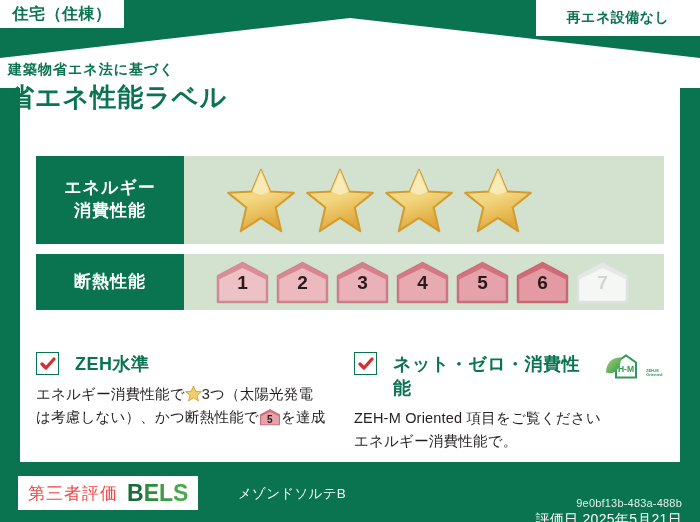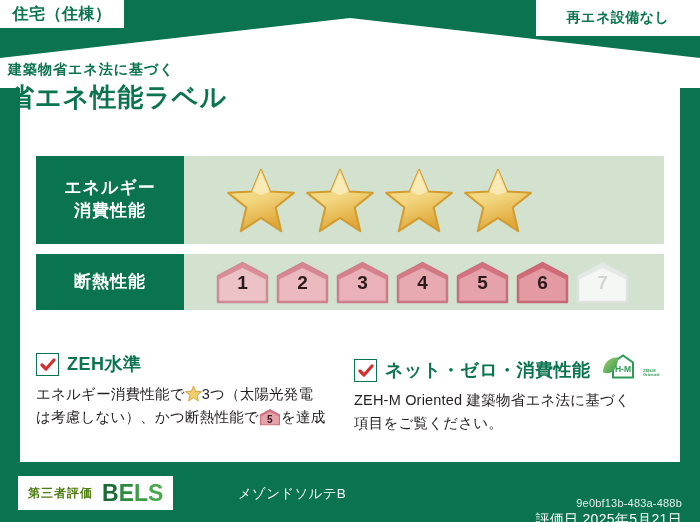--- a/index.html
+++ b/index.html
@@ -50,40 +50,40 @@
   .grade span{
     position:absolute;left:0;right:0;top:12px;text-align:center;
     font-size:19px;font-weight:bold;color:#2b1a1c;
   }
   .grade.off span{color:#d2d6d3;}
 
   
   .criteria{position:absolute;left:36px;top:352px;width:628px;display:flex;}
   .crit{width:50%;}
   .crit.right{padding-left:8px;}
-  .crit-head{display:flex;align-items:flex-end;gap:8px;}
+  .crit-head{display:flex;align-items:flex-start;gap:16px;}
   .chk{
     width:21px;height:21px;border:1.5px solid #0a7350;background:#fff;
     display:flex;align-items:center;justify-content:center;flex:none;
   }
   .chk svg{display:block;}
   .crit-title{font-size:18px;font-weight:bold;color:#0a7350;letter-spacing:0.5px;}
   .crit-body{font-size:14.5px;color:#231f20;line-height:1.62;margin-top:7px;letter-spacing:0.2px;}
   .inline-star{display:inline-block;vertical-align:-3px;width:17px;height:17px;}
   .inline-grade{display:inline-block;vertical-align:-4px;width:22px;height:18px;position:relative;}
   .inline-grade span{position:absolute;left:0;right:0;top:4px;text-align:center;font-size:10px;font-weight:bold;color:#2b1a1c;}
   .zehm-logo{width:60px;height:30px;flex:none;margin-left:2px;}
 
   
   .bottom{position:absolute;left:0;right:0;bottom:0;height:56px;background:#0a7350;}
   .bels-box{
     position:absolute;left:18px;top:10px;height:34px;background:#fff;
     display:flex;align-items:center;padding:0 10px;
   }
-  .bels-jp{font-size:12px;font-weight:bold;color:#4d7c0f;letter-spacing:1px;}
+  .bels-jp{font-size:17px;font-weight:normal;color:#ef4444;letter-spacing:1px;}
   .bels-en{font-size:23px;font-weight:bold;margin-left:9px;letter-spacing:0px;}
   .bels-en .b1{color:#1b6b36;}
   .bels-en .b2{color:#2f8b3f;}
   .bels-en .b3{color:#3f9c48;}
   .bels-en .b4{color:#49a74d;}
   .bldg-name{position:absolute;left:238px;top:19px;font-size:13.5px;color:#fff;letter-spacing:0.3px;}
   .eval-date{position:absolute;right:18px;top:9px;font-size:14px;color:#fff;letter-spacing:0.3px;margin-top:36px;}
   .eval-id{position:absolute;right:18px;top:31px;font-size:11px;color:#e4efe9;letter-spacing:0.2px;text-align:right;}
 </style>
 </head>
@@ -235,22 +235,22 @@
             </linearGradient>
           </defs>
           <polygon points="24,50 24,20 44,6 64,20 64,50" fill="none" stroke="#2f9a55" stroke-width="4"></polygon>
           <path d="M4 40 C4 18, 20 8, 34 10 C34 34, 20 46, 4 40 Z" fill="url(#leafg)"></path>
           <text x="44" y="38" font-family="'Liberation Sans',sans-serif" font-size="17" font-weight="bold" fill="#2f9a55" text-anchor="middle">H-M</text>
           <text x="84" y="38" font-family="'Liberation Sans',sans-serif" font-size="8" font-weight="bold" fill="#2f9a55">ZEH-M</text>
           <text x="84" y="47" font-family="'Liberation Sans',sans-serif" font-size="8" font-weight="bold" fill="#2f9a55">Oriented</text>
         </svg>
       </div>
       <div class="crit-body">
-        <span>ZEH-M Oriented 建築物省エネ法に基づく</span><br>
-        <span>項目をご覧ください。</span>
+        <span>ZEH-M Oriented 項目をご覧ください</span><br>
+        <span>エネルギー消費性能で。</span>
       </div>
     </div>
   </div>
 
   <div class="bottom">
     <div class="bels-box">
       <span class="bels-jp">第三者評価</span>
       <span class="bels-en"><span class="b1">B</span><span class="b2">E</span><span class="b3">L</span><span class="b4">S</span></span>
     </div>
     <div class="bldg-name">メゾンドソルテB</div>

